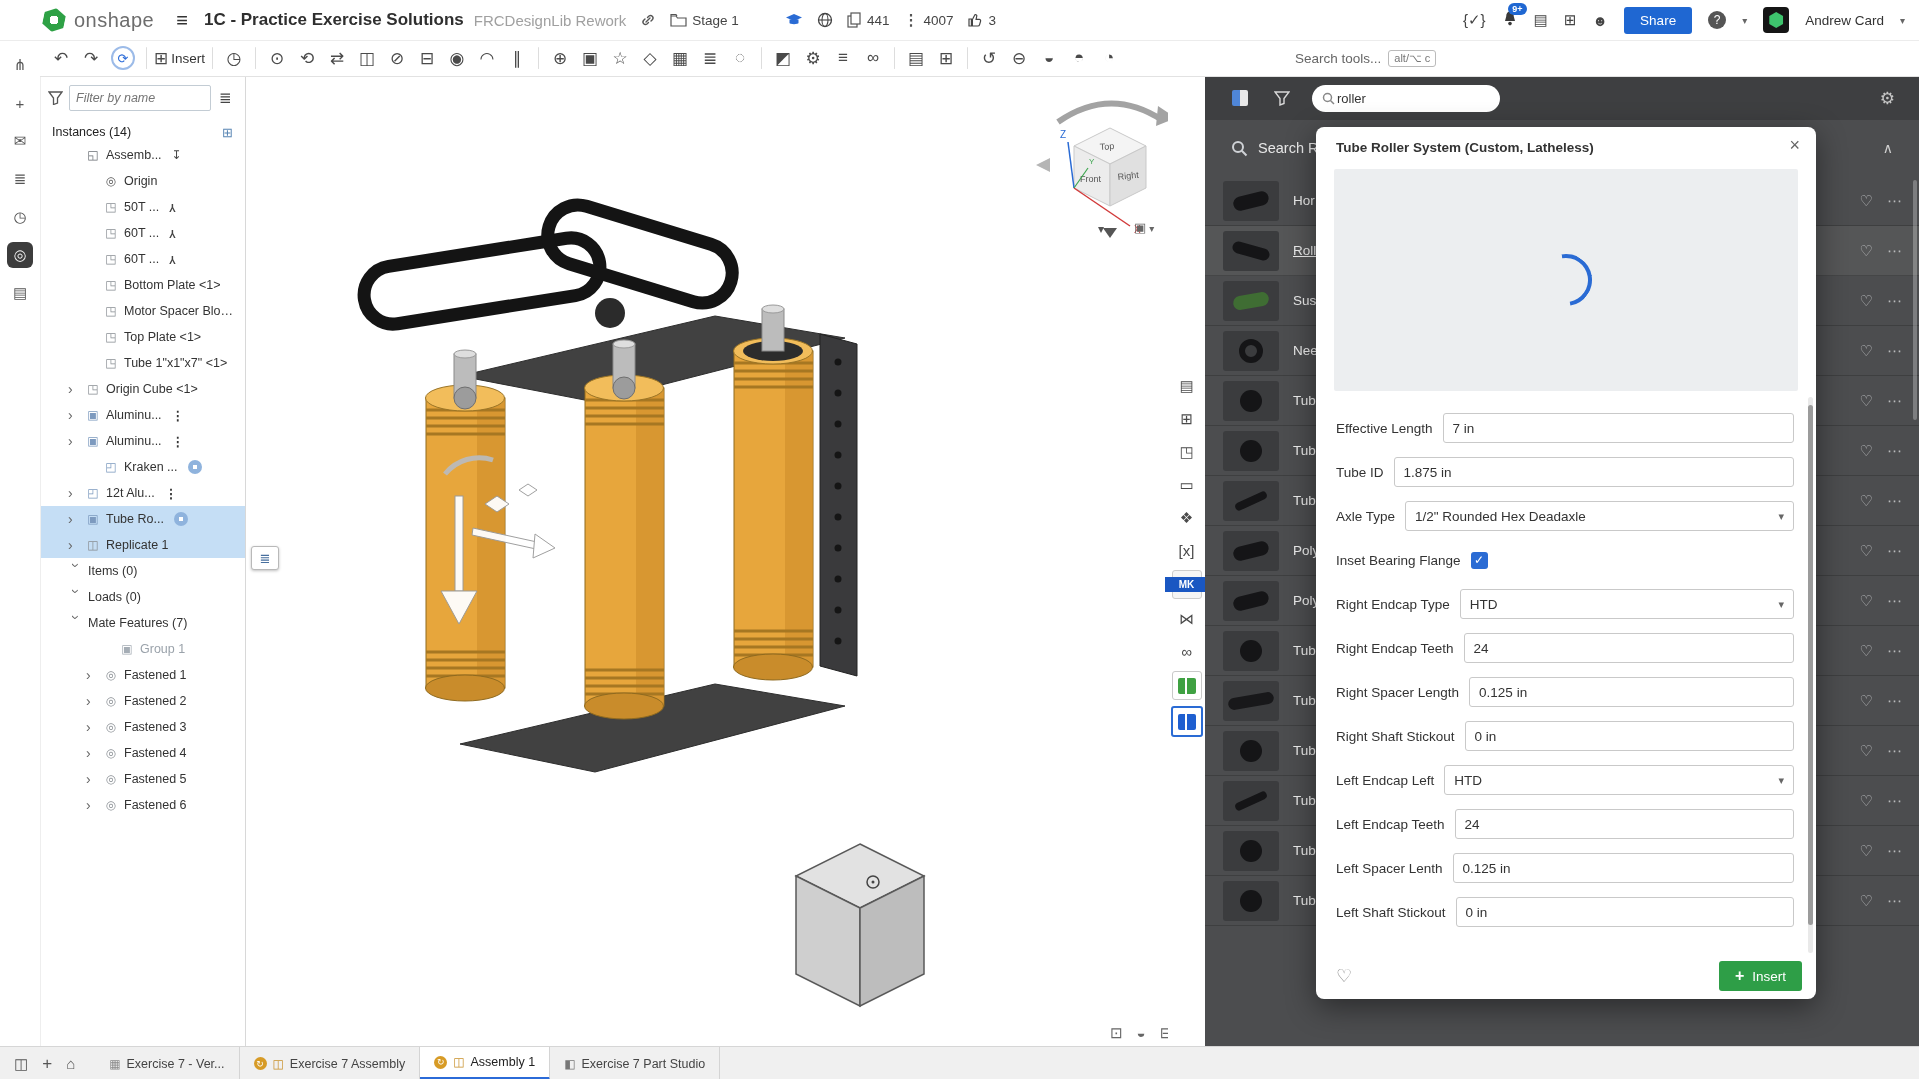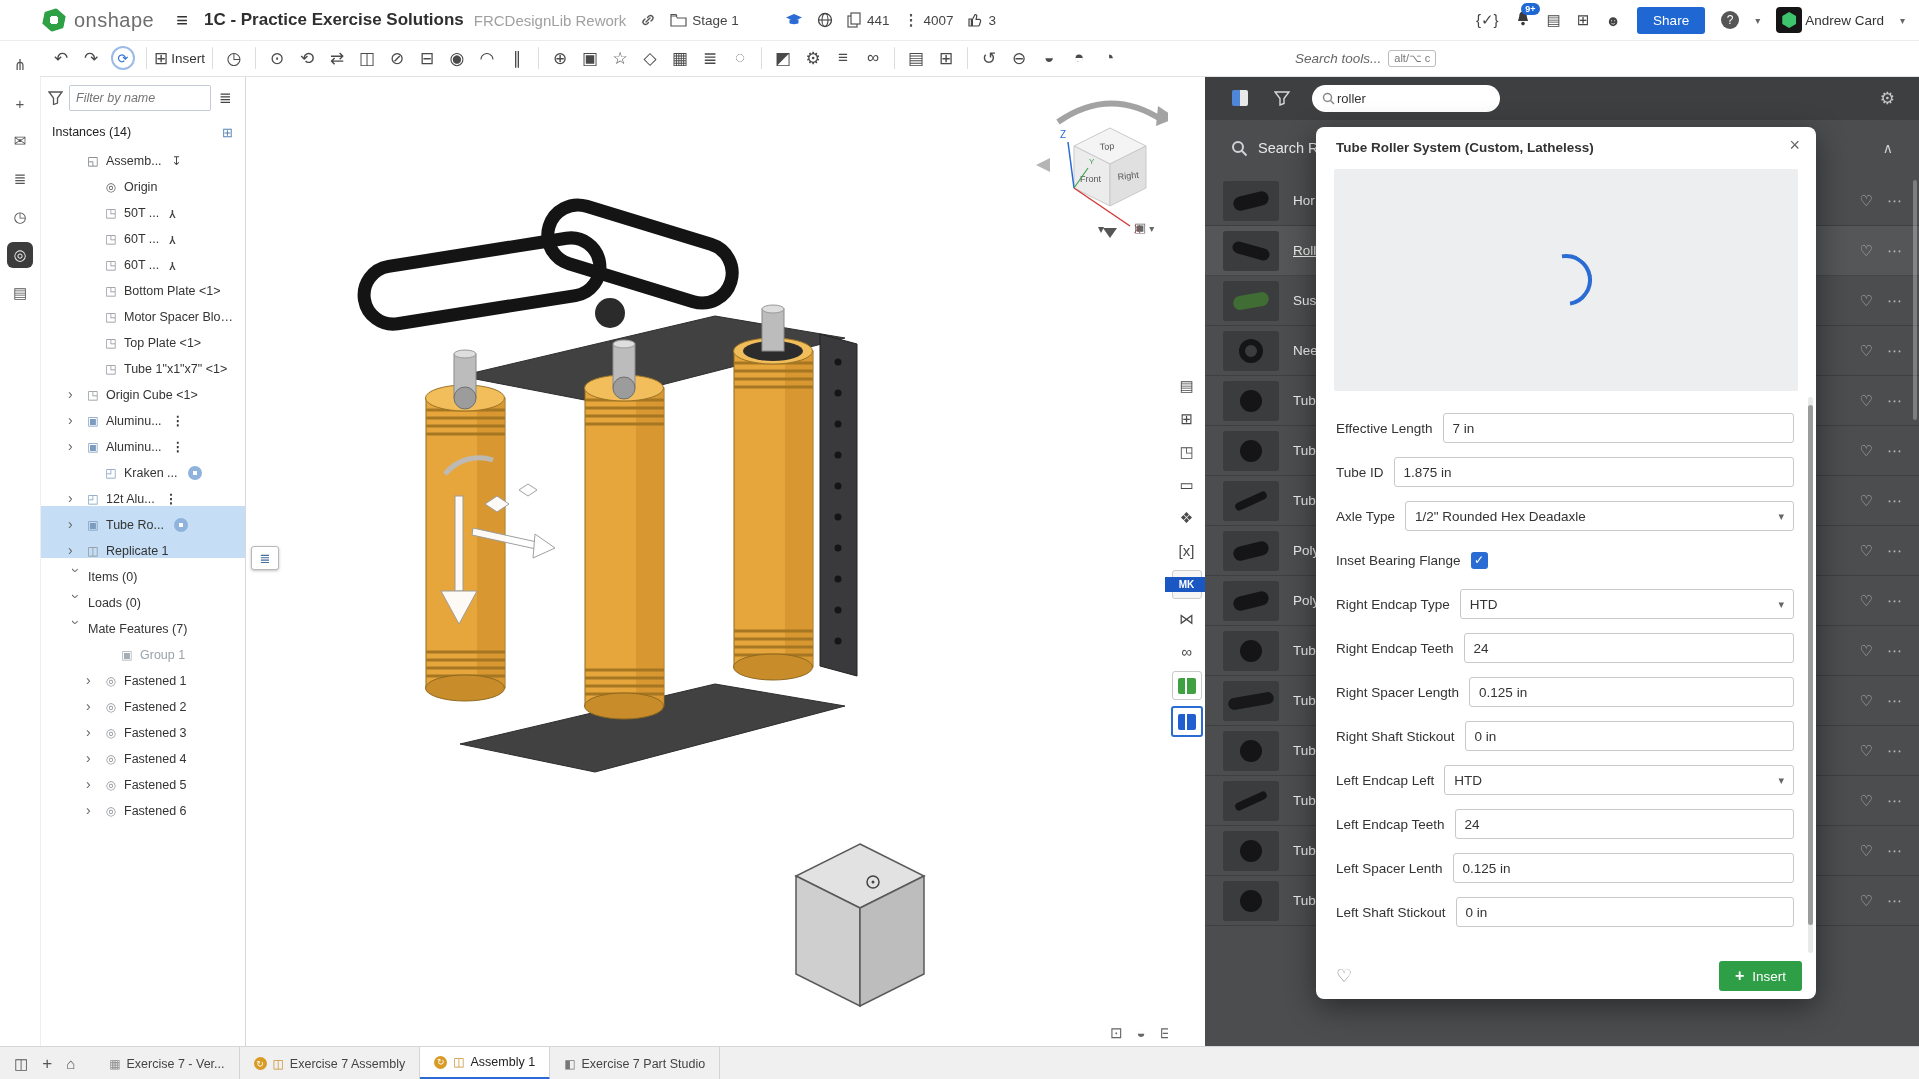--- a/index.html
+++ b/index.html
@@ -24,50 +24,50 @@
   .bellwrap{position:relative;}
   .badge{position:absolute;top:-7px;right:-9px;background:#1f67d2;color:#fff;font-size:9px;
          border-radius:7px;padding:1px 4px;font-weight:bold;}
   .sharebtn{background:#1f67d2;color:#fff;font-size:13.5px;border-radius:3px;padding:6px 16px;cursor:pointer;}
   .qmark{width:18px;height:18px;border-radius:50%;background:#555;color:#fff;font-size:12px;
          display:flex;align-items:center;justify-content:center;}
   .caret{font-size:10px;color:#666;}
   .avatar{width:26px;height:26px;border-radius:4px;background:#151515;display:flex;align-items:center;justify-content:center;}
   .avatar span{width:16px;height:16px;background:#3ec46d;
          clip-path:polygon(50% 0,93% 25%,93% 75%,50% 100%,7% 75%,7% 25%);}
-  .username{font-size:13.5px;color:#333;margin-left:3px;}
+  .username{font-size:13.5px;color:#333;margin-left:16px;}
   
   .toolbar{left:40px;top:40px;width:1879px;height:36px;background:#fff;border-bottom:1px solid #e2e2e2;
            display:flex;align-items:center;z-index:15;}
   .tbico{min-width:28px;height:28px;display:flex;align-items:center;justify-content:center;
          font-size:17px;color:#4a4a4a;border-radius:3px;cursor:pointer;margin:0 1px;}
   .tbico.blue{color:#2b6bd8;border:2px solid #9cbbe8;border-radius:50%;min-width:20px;width:20px;height:20px;font-size:13px;margin:0 5px;}
   .tbico.sep{min-width:1px;width:1px;height:22px;background:#ddd;margin:0 6px;pointer-events:none;}
   .tblabel{font-size:13.5px;color:#333;margin-left:3px;}
   .tblabel:empty{display:none;}
   .searchtools{position:absolute;left:1255px;top:0;height:36px;display:flex;align-items:center;}
-  .searchtools .lbl{font-size:13.5px;color:#666;font-style:italic;}
+  .searchtools .lbl{font-size:13.5px;color:#666;}
   .kbd{border:1px solid #bbb;border-radius:3px;font-size:11px;color:#777;padding:1px 5px;margin-left:7px;background:#fff;}
   
   .leftrail{left:0;top:40px;width:40px;height:1006px;background:#fff;border-right:1px solid #eee;
             display:flex;flex-direction:column;align-items:center;z-index:14;}
   .lr{width:26px;height:26px;margin-top:12px;display:flex;align-items:center;justify-content:center;
       font-size:15px;color:#555;cursor:pointer;border-radius:4px;}
   .lr.dark{background:#3c3c3c;color:#eee;border-radius:6px;}
   
   .instpanel{left:40px;top:76px;width:205px;height:970px;background:#fff;border-right:1px solid #d8d8d8;z-index:10;}
   .filterrow{position:absolute;left:0;top:8px;width:205px;height:28px;display:flex;align-items:center;}
   .funnel{margin-left:8px;}
   .filterinput{margin-left:6px;width:128px;height:24px;border:1px solid #c3ccd4;border-radius:2px;
                font-style:italic;font-size:12.5px;color:#555;padding:0 6px;outline:none;font-family:"Liberation Sans",sans-serif;}
   .listic{margin-left:8px;font-size:15px;color:#444;}
   .sechdr{position:absolute;left:0;width:205px;height:24px;display:flex;align-items:center;font-size:12.5px;color:#222;}
   .addfolder{margin-left:auto;margin-right:12px;color:#5b87b5;font-size:13px;}
   .treeflow{position:absolute;left:0;top:66px;width:205px;}
-  .trow{height:26px;display:flex;align-items:flex-end;font-size:12.5px;color:#333;cursor:pointer;white-space:nowrap;}
+  .trow{height:26px;display:flex;align-items:center;font-size:12.5px;color:#333;cursor:pointer;white-space:nowrap;}
   .trow.sel{background:#c5def5;}
   .trow.gray .tlabel{color:#9aa2aa;}
   .trow[data-ind="0"]{padding-left:28px;}
   .trow[data-ind="1"]{padding-left:28px;}
   .trow[data-ind="2"]{padding-left:46px;}
   .trow[data-ind="3"]{padding-left:62px;}
   .chev{width:16px;color:#666;font-size:14px;visibility:hidden;flex:none;}
   .chev.vis{visibility:visible;}
   .chev.open{transform:rotate(90deg);}
   .tico{width:18px;text-align:center;flex:none;font-size:12px;}

